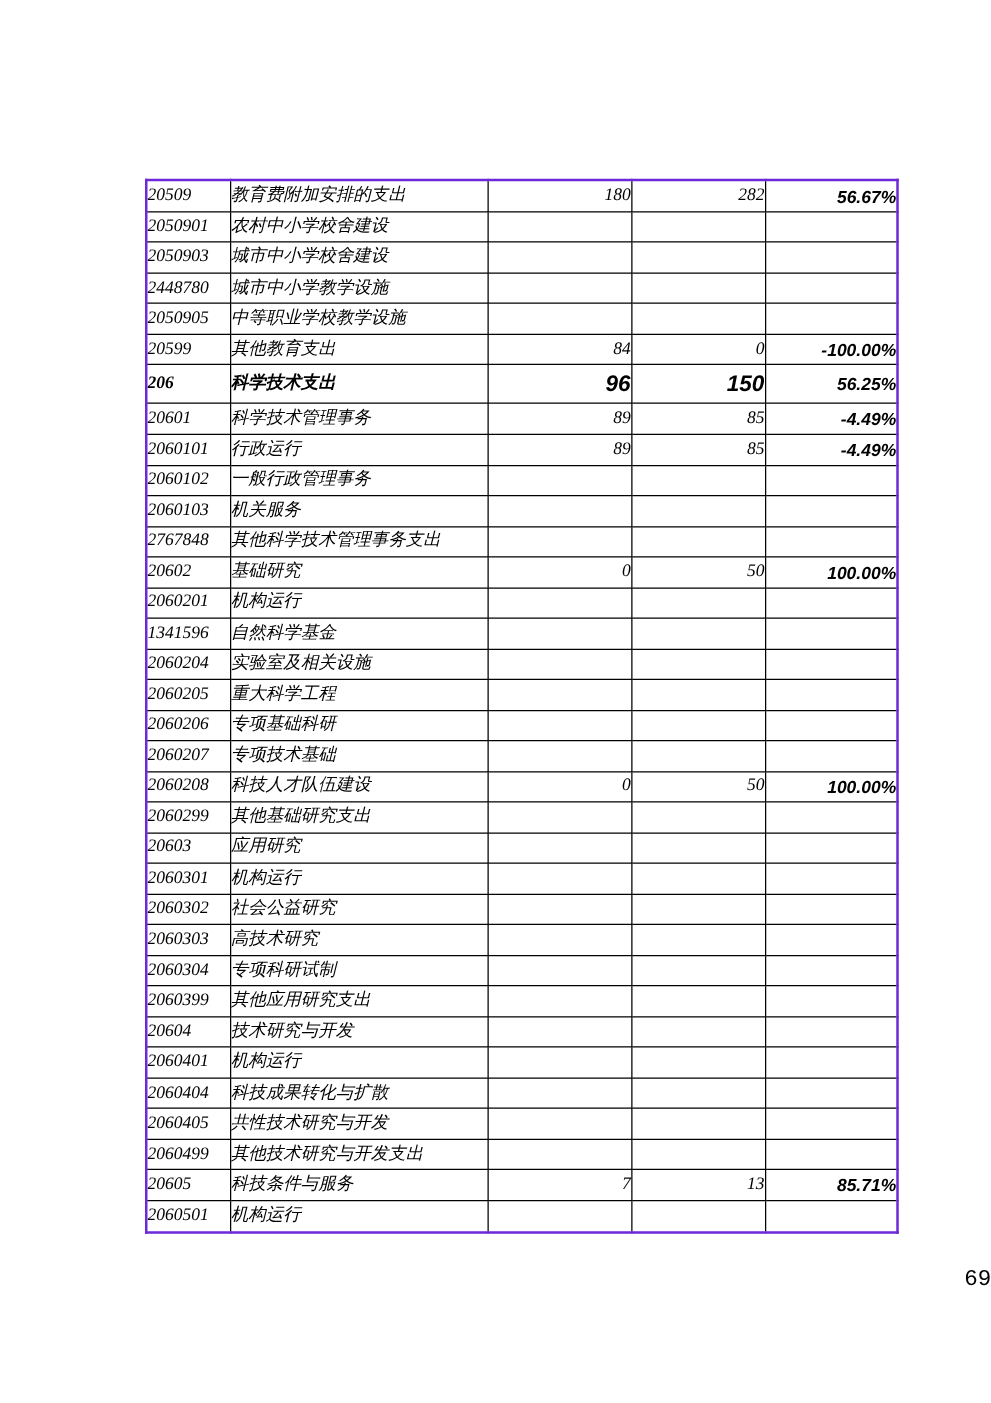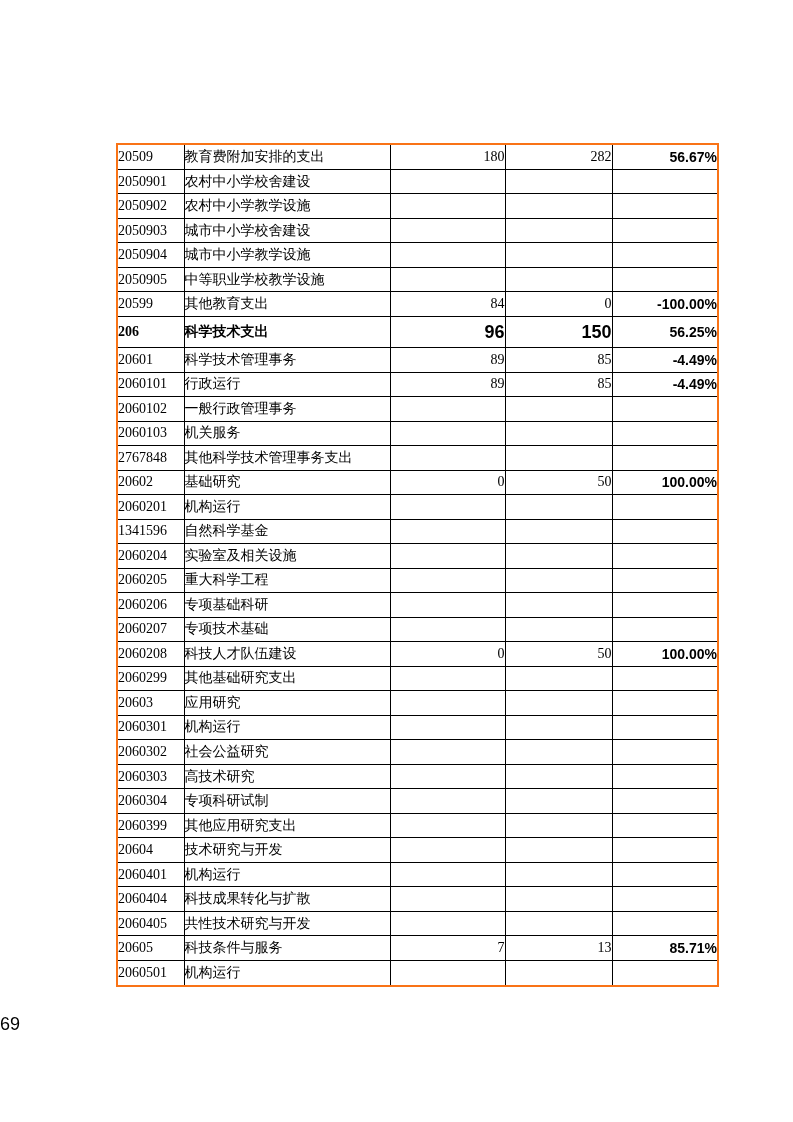--- a/index.html
+++ b/index.html
@@ -29,21 +29,21 @@
   table.budget-table td {
     border: 1px solid #000000;
     padding: 0;
     font-size: 14px;
     line-height: 1;
     vertical-align: middle;
     white-space: nowrap;
     overflow: hidden;
   }
   
-  table.budget-table { border: 2px solid #f97316; }
+  table.budget-table { border: 2px solid #6d28d9; font-style: italic; }
 
   td.cell-code {
     text-align: left;
     padding-left: 4px;
     font-family: "Liberation Serif", "DejaVu Serif", serif;
   }
   td.cell-name {
     text-align: left;
     padding-left: 5px;
     margin-left: 44px;
@@ -65,23 +65,23 @@
   }
   tr.bold-row td.cell-num {
     font-family: "Liberation Sans", "DejaVu Sans", sans-serif;
     font-size: 18px;
   }
   .page-number {
     position: absolute;
     top: 1014px;
     left: 0;
     width: 100%;
-    text-align: left;
+    text-align: right;
     font-size: 18px;
-    font-family: Liberation Sans, sans-serif;
+    font-family: Liberation Mono, monospace;
   }
 </style>
 </head>
 <body>
 
 <div class="page">
 
   <table class="budget-table">
     <colgroup>
       <col style="width:67px">
@@ -99,35 +99,28 @@
           <td class="cell-pct">56.67%</td>
         </tr>
         <tr>
           <td class="cell-code">2050901</td>
           <td class="cell-name">农村中小学校舍建设</td>
           <td class="cell-num"></td>
           <td class="cell-num"></td>
           <td class="cell-pct"></td>
         </tr>
         <tr>
-          <td class="cell-code">2050902</td>
-          <td class="cell-name">农村中小学教学设施</td>
-          <td class="cell-num"></td>
-          <td class="cell-num"></td>
-          <td class="cell-pct"></td>
-        </tr>
-        <tr>
           <td class="cell-code">2050903</td>
           <td class="cell-name">城市中小学校舍建设</td>
           <td class="cell-num"></td>
           <td class="cell-num"></td>
           <td class="cell-pct"></td>
         </tr>
         <tr>
-          <td class="cell-code">2050904</td>
+          <td class="cell-code">2448780</td>
           <td class="cell-name">城市中小学教学设施</td>
           <td class="cell-num"></td>
           <td class="cell-num"></td>
           <td class="cell-pct"></td>
         </tr>
         <tr>
           <td class="cell-code">2050905</td>
           <td class="cell-name">中等职业学校教学设施</td>
           <td class="cell-num"></td>
           <td class="cell-num"></td>
@@ -309,20 +302,27 @@
           <td class="cell-pct"></td>
         </tr>
         <tr>
           <td class="cell-code">2060405</td>
           <td class="cell-name">共性技术研究与开发</td>
           <td class="cell-num"></td>
           <td class="cell-num"></td>
           <td class="cell-pct"></td>
         </tr>
         <tr>
+          <td class="cell-code">2060499</td>
+          <td class="cell-name">其他技术研究与开发支出</td>
+          <td class="cell-num"></td>
+          <td class="cell-num"></td>
+          <td class="cell-pct"></td>
+        </tr>
+        <tr>
           <td class="cell-code">20605</td>
           <td class="cell-name">科技条件与服务</td>
           <td class="cell-num">7</td>
           <td class="cell-num">13</td>
           <td class="cell-pct">85.71%</td>
         </tr>
         <tr>
           <td class="cell-code">2060501</td>
           <td class="cell-name">机构运行</td>
           <td class="cell-num"></td>

